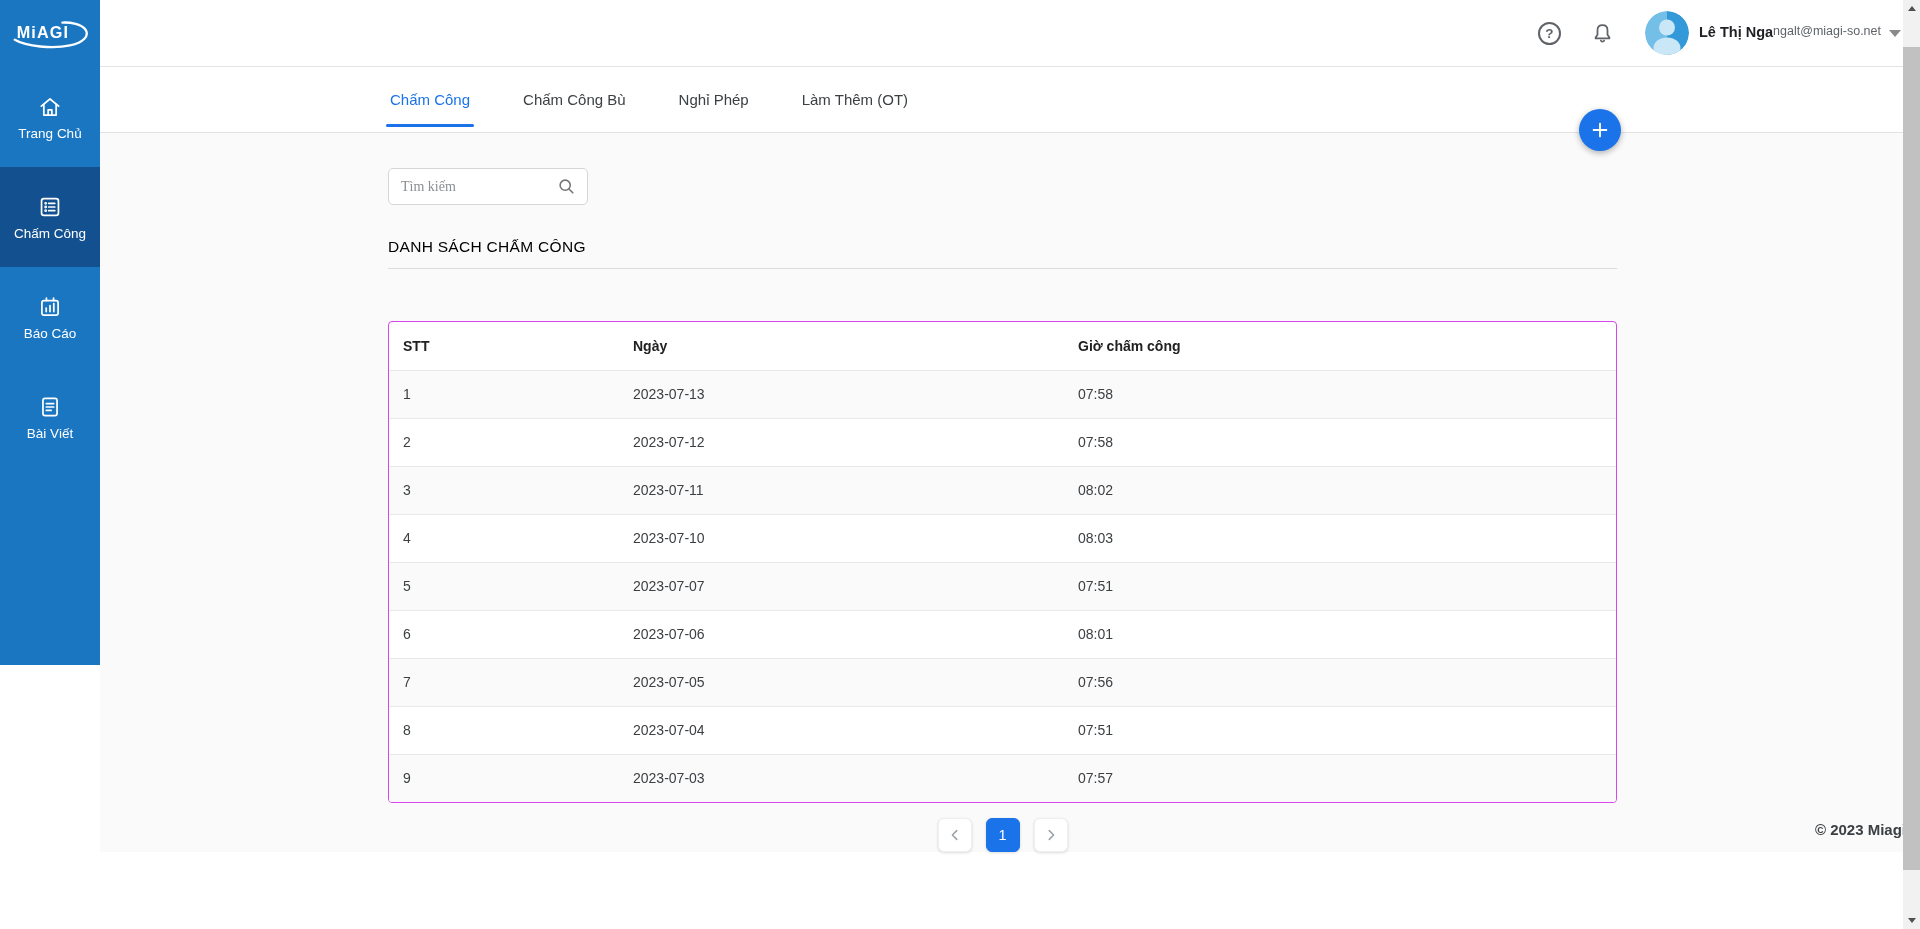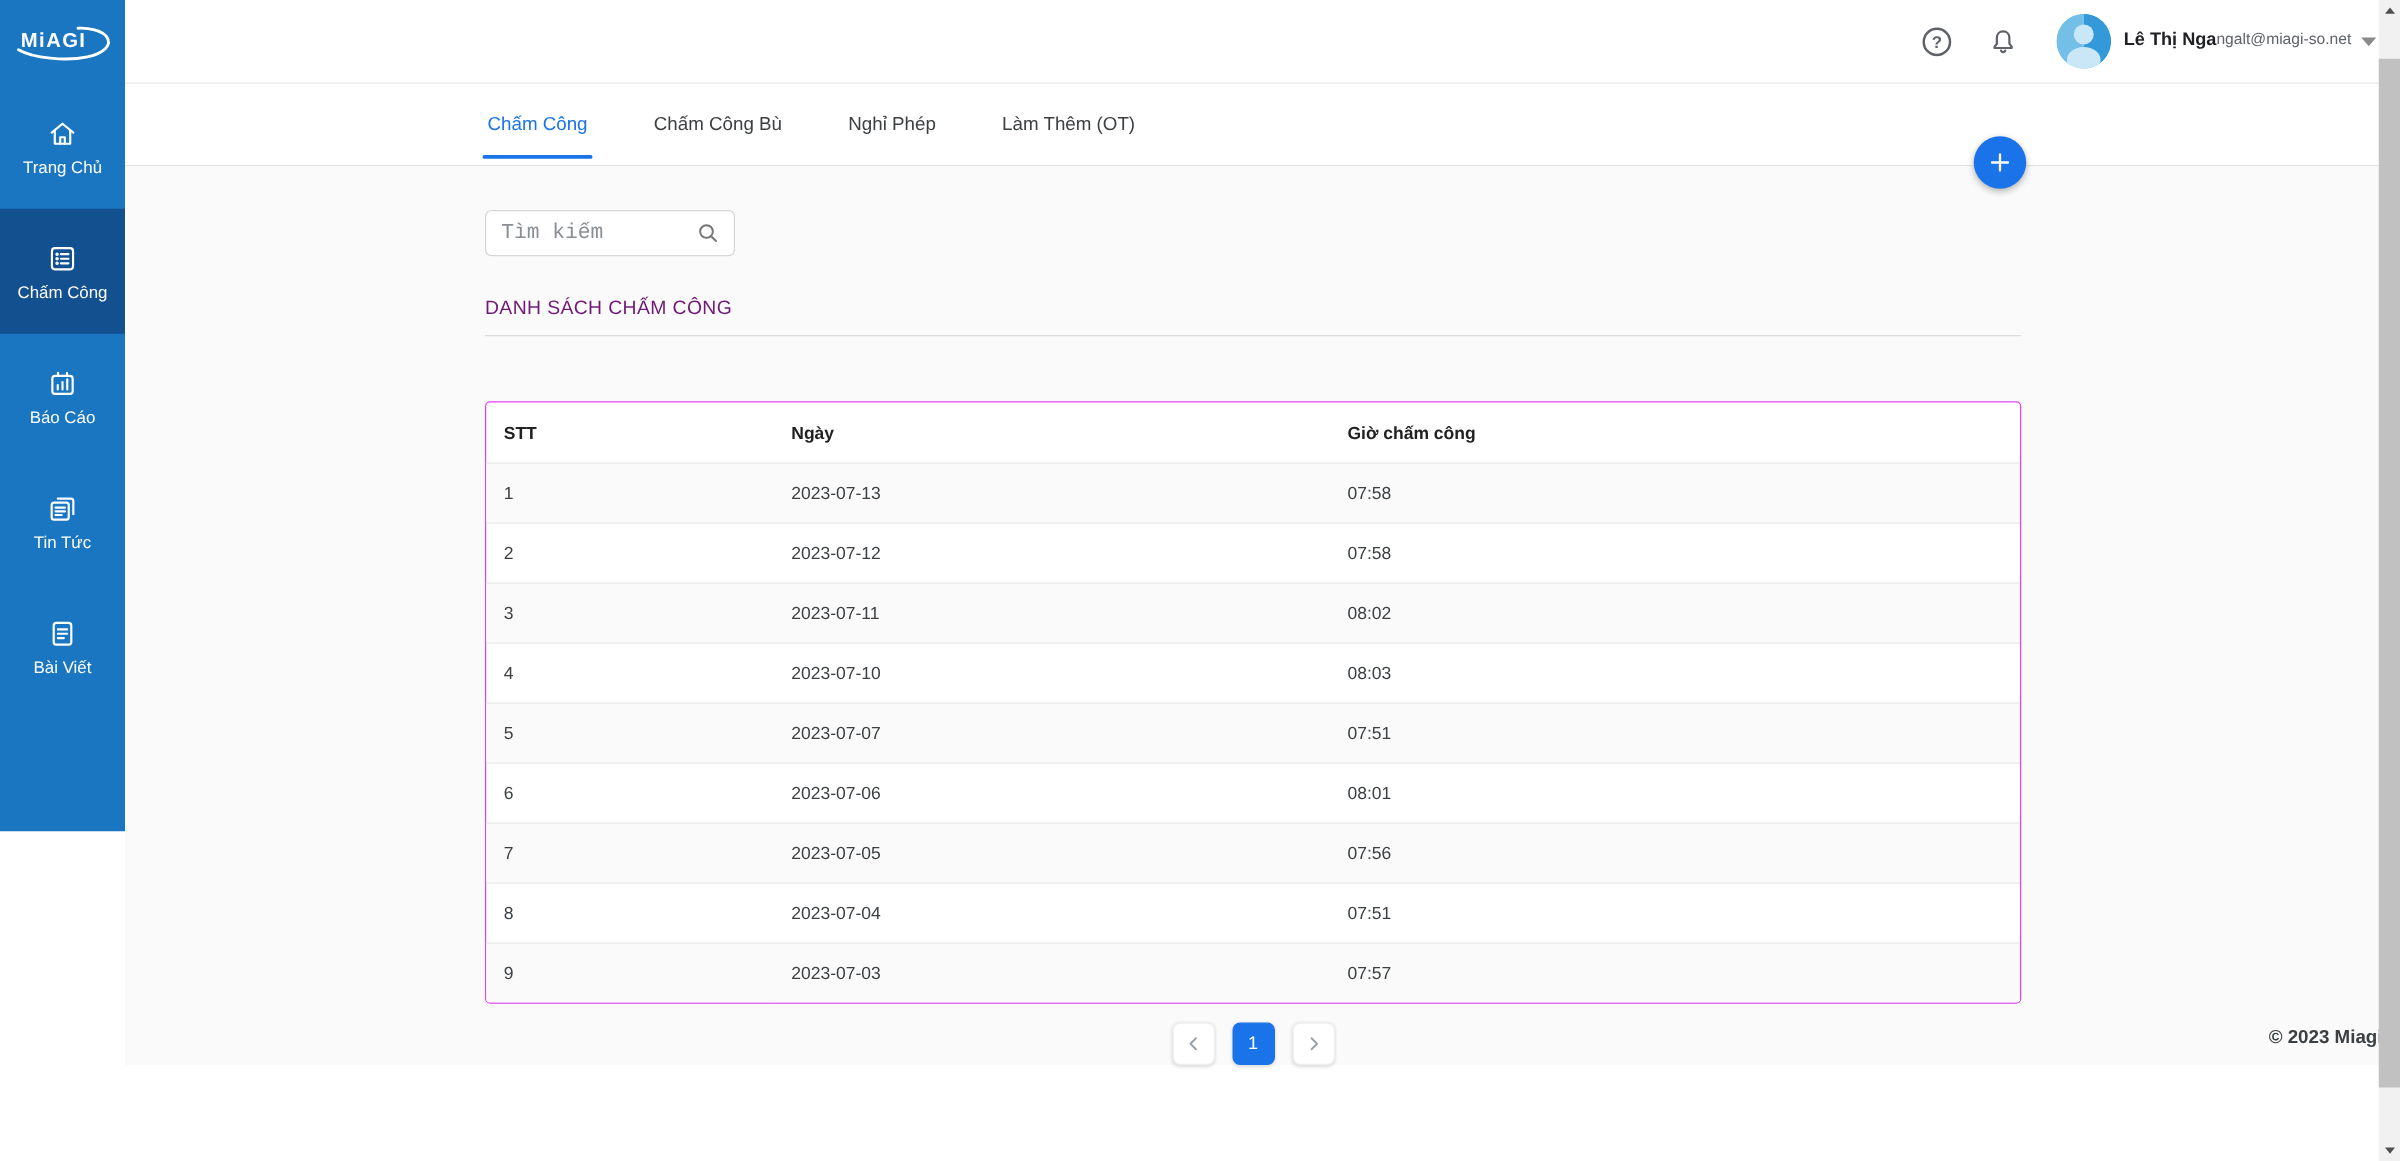--- a/index.html
+++ b/index.html
@@ -43,24 +43,24 @@
 
   
   .fab { position:absolute; left:1479px; top:109px; width:42px; height:42px; border-radius:50%; background:#1a73e8;
          display:flex; align-items:center; justify-content:center; box-shadow:0 2px 6px rgba(0,0,0,.3);
          cursor:pointer; z-index:5; }
 
   
   .content { flex:1; background:#fafafa; position:relative; padding-left:288px; }
   .searchbox { margin-top:35px; width:200px; height:37px; background:#fff; border:1px solid #d6d6d6;
                border-radius:5px; display:flex; align-items:center; padding:0 10px 0 12px; }
-  .searchbox input { border:none; outline:none; flex:1; font-size:17px; color:#3c4043; background:transparent;
-                     font-family:Liberation Mono, monospace; min-width:0; }
+  .searchbox input { border:none; outline:none; flex:1; font-size:14px; color:#3c4043; background:transparent;
+                     font-family:Liberation Serif, serif; min-width:0; }
   .searchbox input::placeholder { color:#8a8f94; }
-  .section-title { margin-top:33px; font-size:15.5px; font-weight:500; color:#701a75; letter-spacing:.3px; }
+  .section-title { margin-top:33px; font-size:15.5px; font-weight:500; color:#000000; letter-spacing:.3px; }
   .divider { margin-top:12px; width:1229px; height:1px; background:#dadce0; }
 
   .card { margin-top:52px; width:1229px; background:#fff; border:1px solid #d946ef; border-radius:4px; overflow:hidden; }
   table { width:100%; border-collapse:collapse; table-layout:fixed; }
   col.c1 { width:230px; } col.c2 { width:445px; } col.c3 { width:auto; }
   th { text-align:left; font-size:14px; font-weight:bold; color:#212121; height:48px; padding:0 14px; }
   td { font-size:14px; color:#3c4043; height:48px; padding:0 14px; }
   tbody tr { border-top:1px solid #e9e9e9; cursor:pointer; }
   tbody tr:nth-child(odd) { background:#fafafa; }
 
@@ -118,28 +118,20 @@
 
     <div class="nav-item">
       <svg width="26" height="26" viewBox="0 0 24 24" fill="none" stroke="#fff" stroke-width="1.6" stroke-linecap="round" stroke-linejoin="round">
         <rect x="4.5" y="6.2" width="15" height="13.3" rx="2"></rect>
         <path d="M8.7 6V3.9M15.3 6V3.9"></path>
         <path d="M8.5 16.2v-3.2M12 16.2v-5.4M15.5 16.2v-7.4"></path>
       </svg>
       <span>Báo Cáo</span>
     </div>
 
-    <div class="nav-item">
-      <svg width="26" height="26" viewBox="0 0 24 24" fill="none" stroke="#fff" stroke-width="1.6" stroke-linecap="round" stroke-linejoin="round">
-        <path d="M8.5 4.5h9.7c1 0 1.8.8 1.8 1.8V16"></path>
-        <rect x="4" y="7.5" width="12.6" height="12.5" rx="1.8"></rect>
-        <path d="M6.8 11.2h7M6.8 13.9h7M6.8 16.6h4.6"></path>
-      </svg>
-      <span>Tin Tức</span>
-    </div>
 
     <div class="nav-item">
       <svg width="26" height="26" viewBox="0 0 24 24" fill="none" stroke="#fff" stroke-width="1.6" stroke-linecap="round" stroke-linejoin="round">
         <rect x="5.5" y="4" width="13" height="16" rx="2"></rect>
         <path d="M8.6 8.8h6.8M8.6 12h6.8M8.6 15.2h4.4"></path>
       </svg>
       <span>Bài Viết</span>
     </div>
   </div>
 

